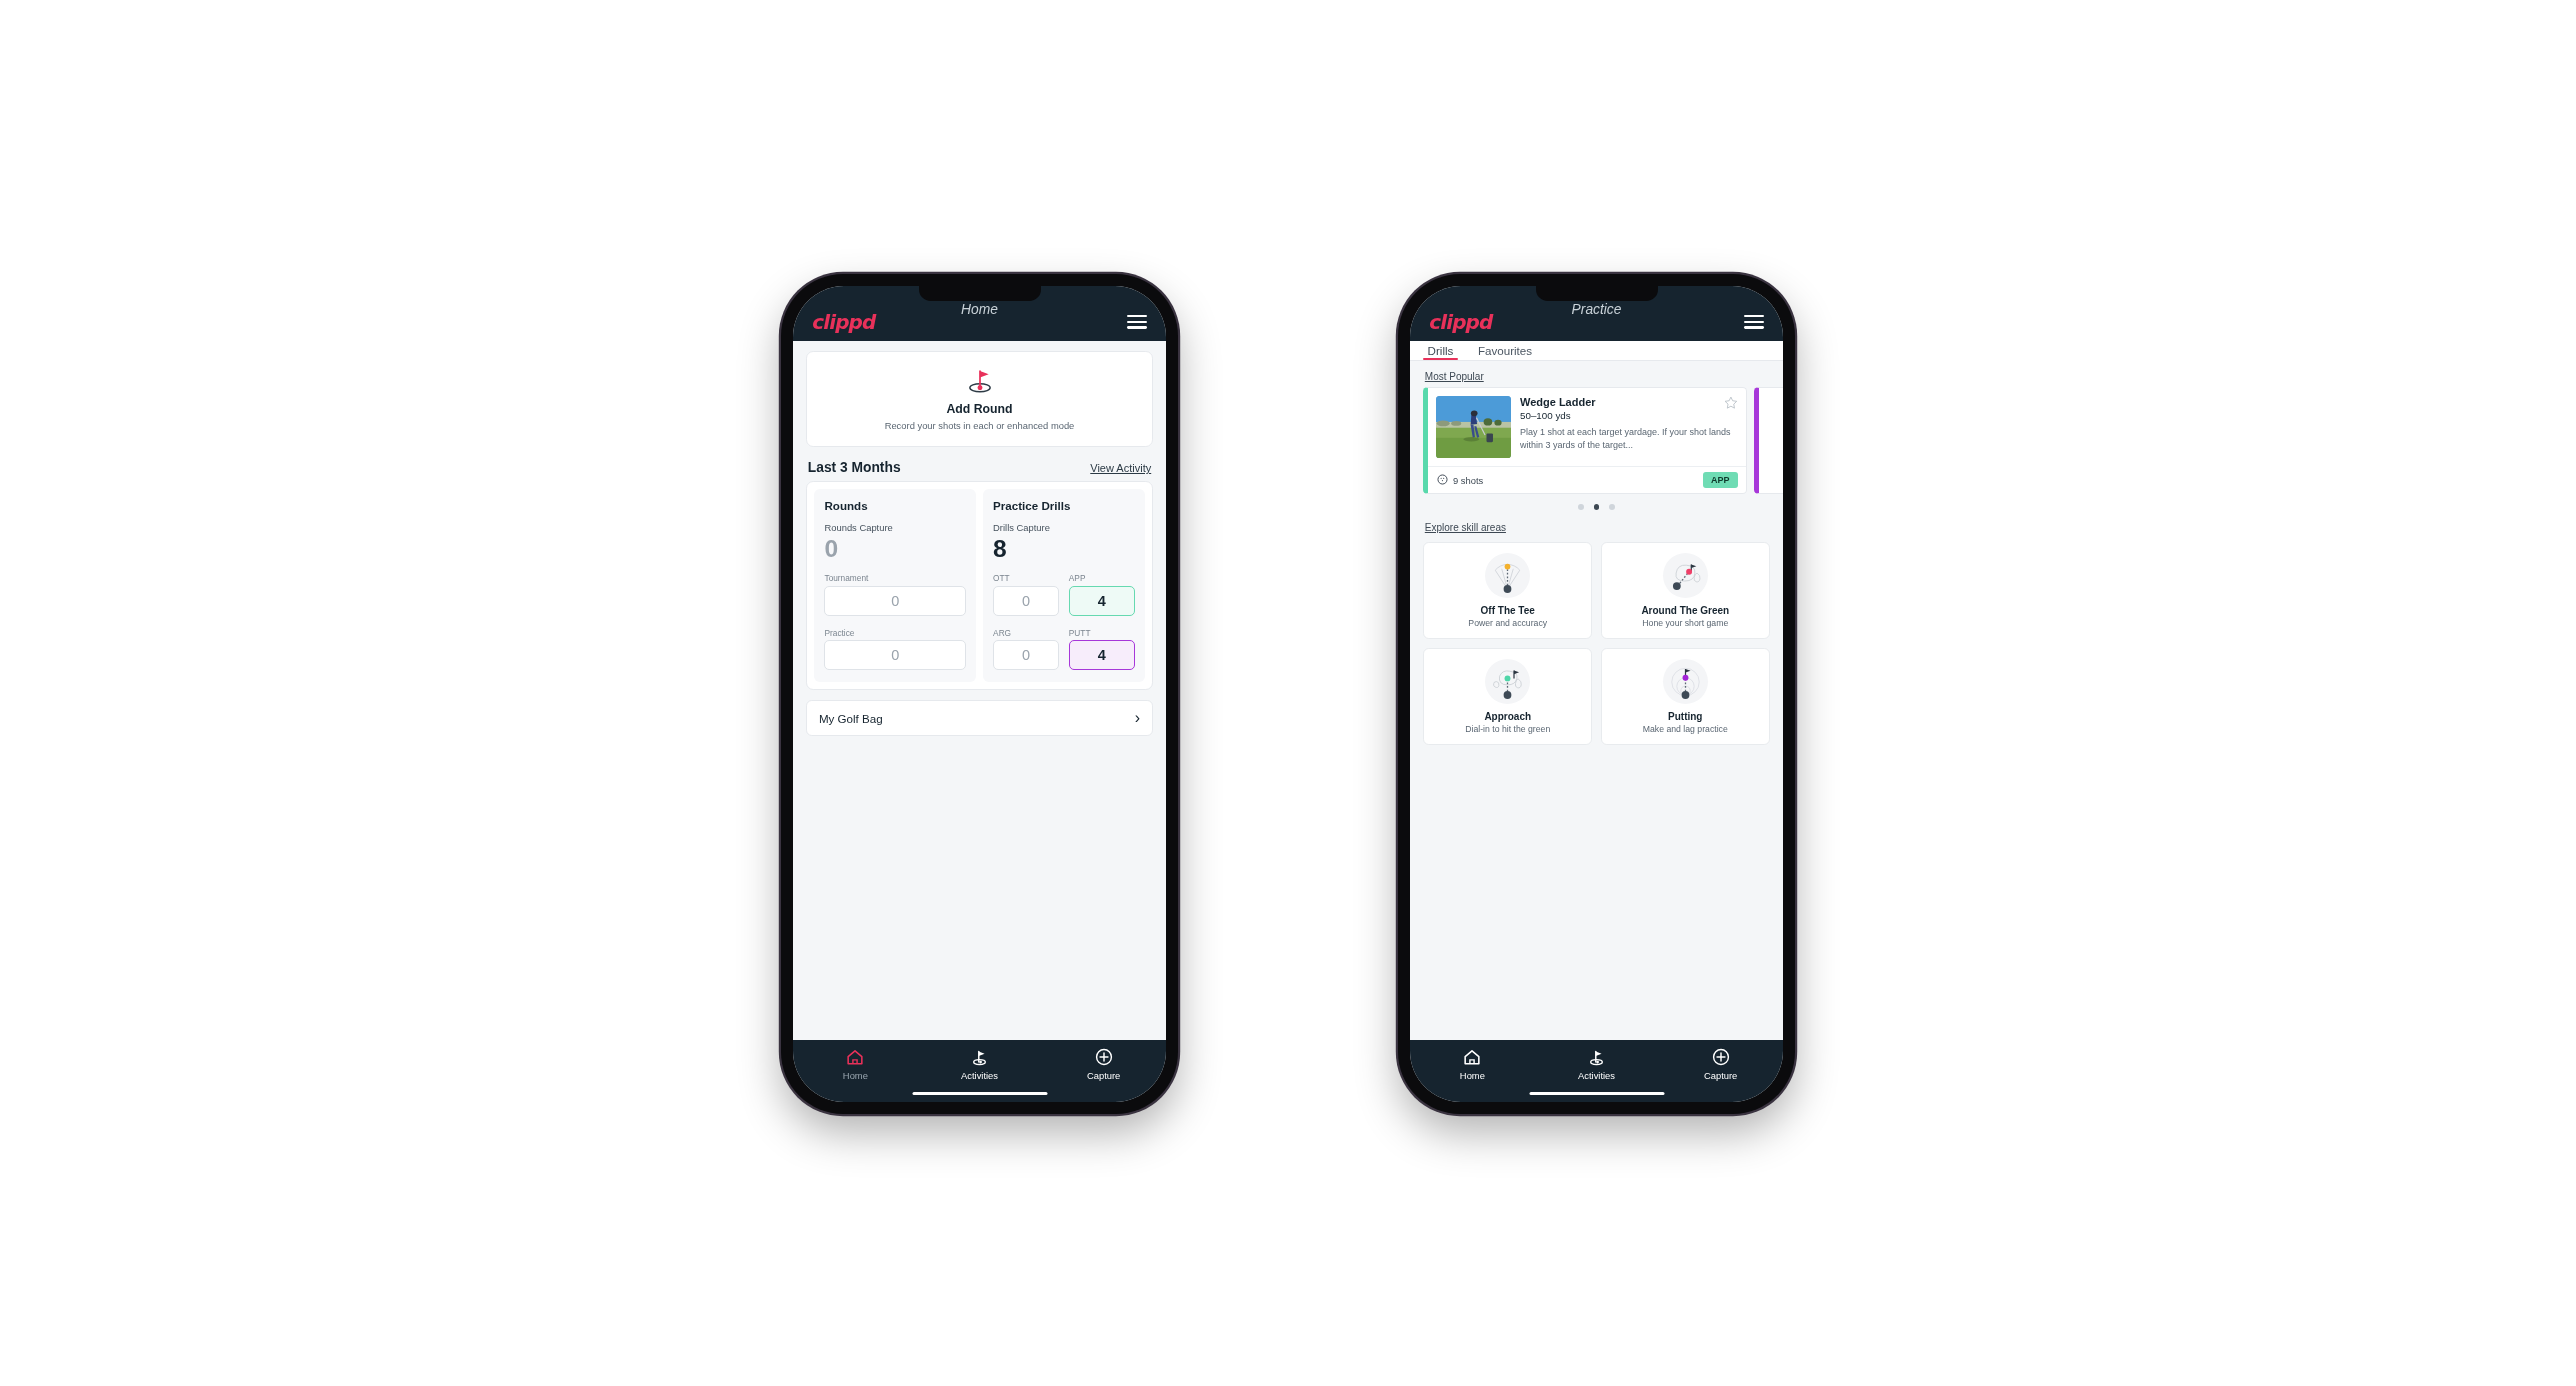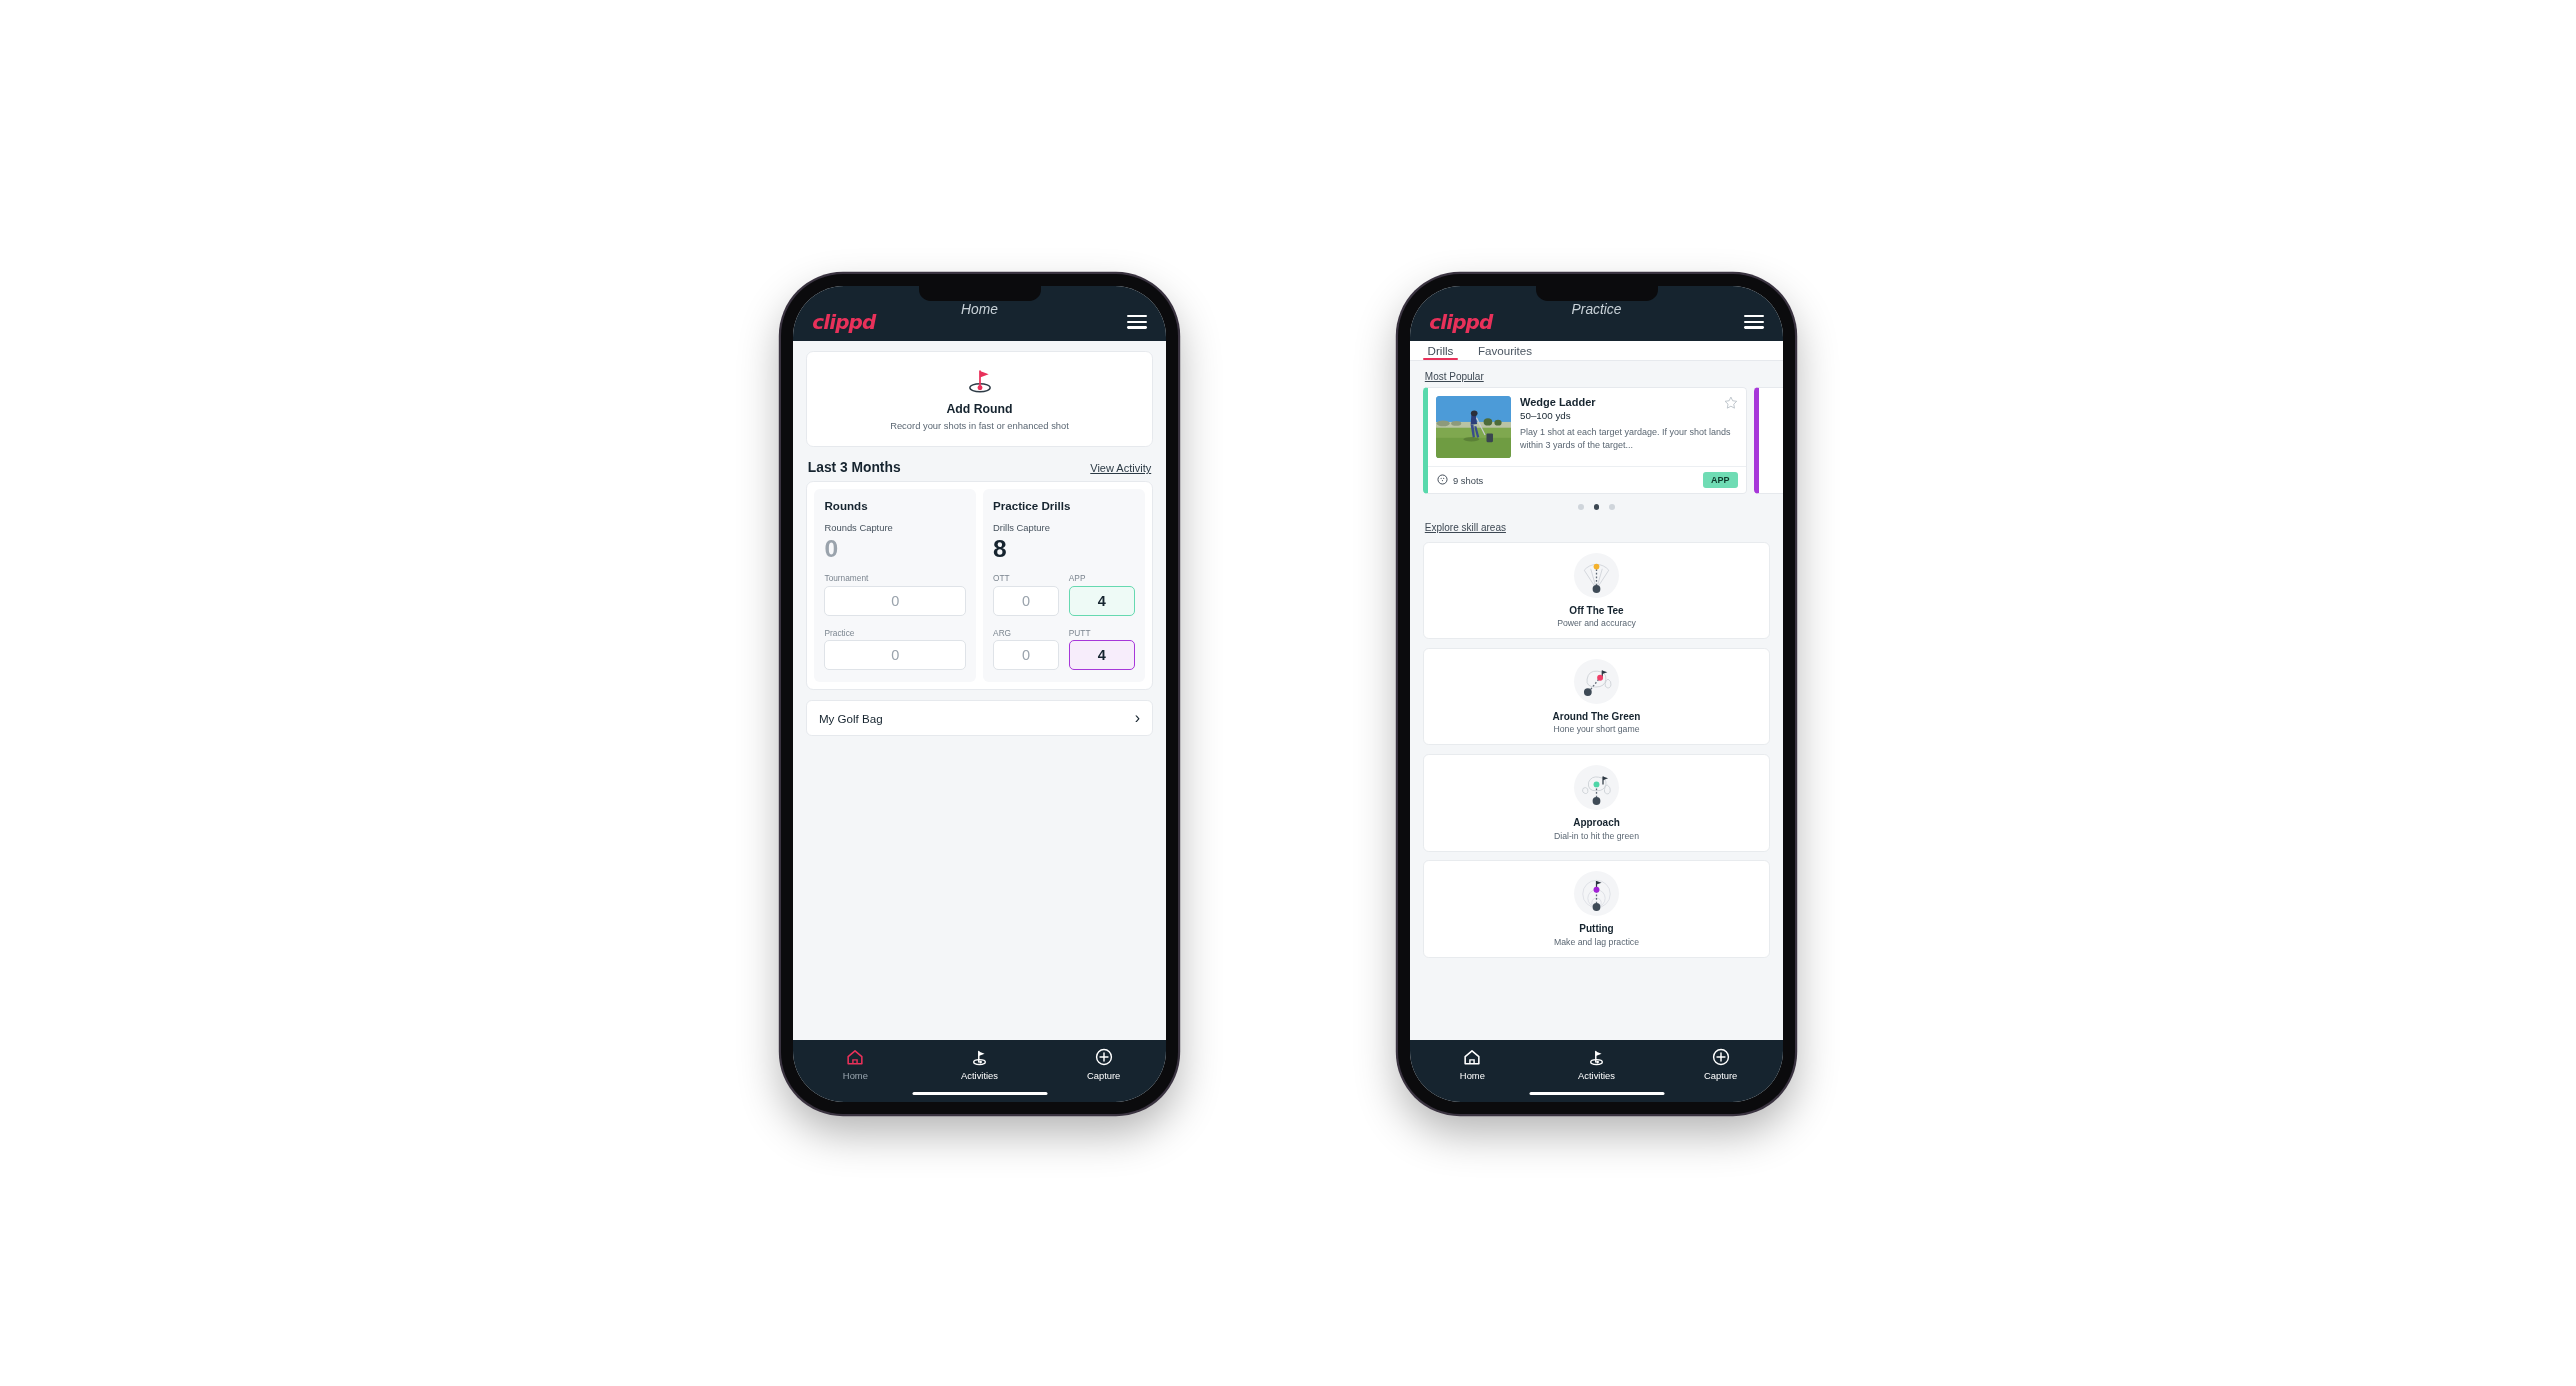--- a/index.html
+++ b/index.html
@@ -214,21 +214,21 @@
   }
   .drill-card.peek {
     flex: 0 0 324px; border-left-color: #a737d9;
   }
   .dots { display: flex; justify-content: center; gap: 9.4px; padding: 10px 0 2.9px 0; }
   .dot { width: 5.8px; height: 5.8px; border-radius: 50%; background: #cfd5db; }
   .dot.active { background: #3d4853; }
 
   
   .skill-grid {
-    display: grid; grid-template-columns: 1fr;
+    display: grid; grid-template-columns: 1fr 1fr;
     gap: 8.7px; padding: 2.9px 13px 0 13px;
   }
   .skill-card {
     background: #ffffff; border: 0.7px solid #e8ebee; border-radius: 5.8px;
     padding: 10px 5.8px 10px 5.8px; text-align: center;
     min-height: 85px;
     display: flex; flex-direction: column; align-items: center;
   }
   .skill-icon {
     width: 45px; height: 45px; border-radius: 50%;
@@ -263,21 +263,21 @@
           <div class="action-card">
             <div class="action-icon">
               <svg width="32" height="29" viewBox="0 0 44 40">
                 <ellipse cx="22" cy="30" rx="14" ry="5.5" fill="none" stroke="#2d3a45" stroke-width="2"></ellipse>
                 <path d="M22 30 V7" stroke="#e8315a" stroke-width="2.4" stroke-linecap="round"></path>
                 <path d="M22 7 L34 11.5 L22 16 Z" fill="#e8315a"></path>
                 <circle cx="22" cy="30" r="3.4" fill="#e8315a"></circle>
               </svg>
             </div>
             <div class="action-title">Add Round</div>
-            <div class="action-sub">Record your shots in fast or enhanced shot</div>
+            <div class="action-sub">Record your shots in each or enhanced mode</div>
           </div>
         </div>
 
         <div class="section-head">
           <div class="section-title">Last 3 Months</div>
           <div class="section-link">View Activity</div>
         </div>
 
         <div class="stats-card">
 

